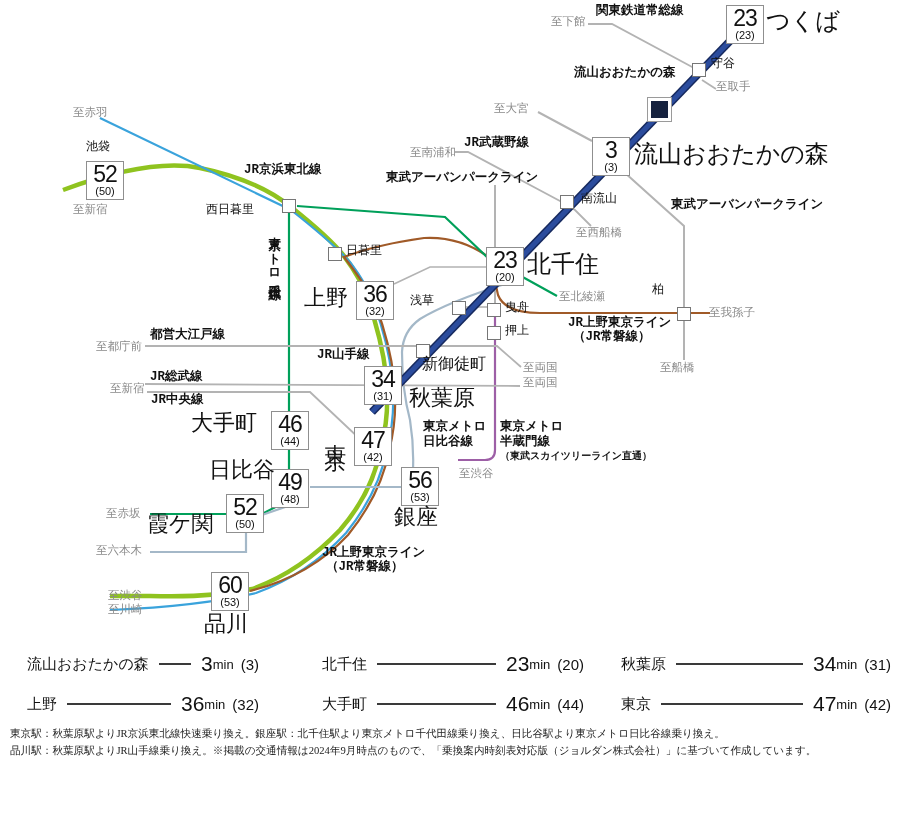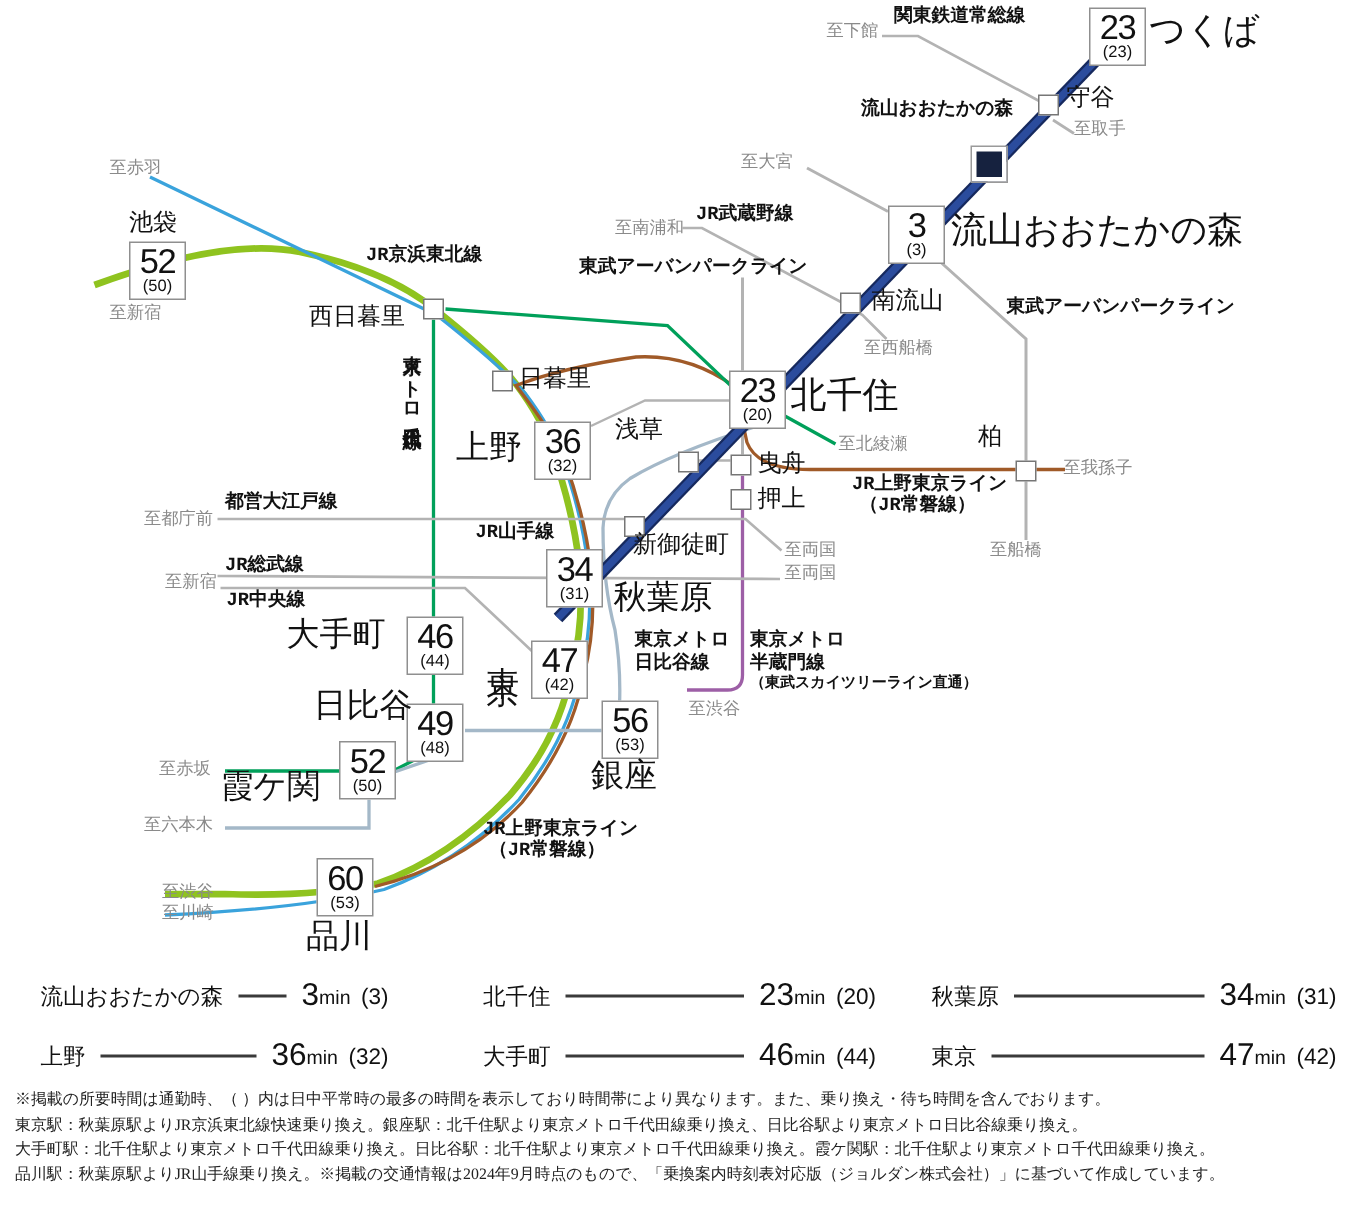--- a/index.html
+++ b/index.html
@@ -8,21 +8,21 @@
   .abs{position:absolute;white-space:nowrap;line-height:1.1;}
   svg.maplines{position:absolute;left:0;top:0;z-index:1;}
   .sq{position:absolute;width:12px;height:12px;background:#fff;border:1.6px solid #767676;z-index:3;}
   .origin{position:absolute;width:17px;height:17px;background:#16223f;border:3px solid #fff;
           outline:1.4px solid #9a9a9a;z-index:3;}
   .badge{position:absolute;width:36px;background:#fff;border:1.4px solid #8f8f8f;text-align:center;
          z-index:4;padding:1px 0 2px 0;}
   .bn{display:block;font-size:23px;line-height:23px;letter-spacing:-1px;}
   .bs{display:block;font-size:11px;line-height:11px;}
   .stn16{font-size:16px;z-index:5;}
-  .stn18{font-size:16px;z-index:5;text-align:right;}
+  .stn18{font-size:12px;z-index:5;text-align:right;}
   .stn22{font-size:22px;z-index:5;}
   .stn24{font-size:24px;z-index:5;}
   .stnb{font-size:21px;font-weight:bold;letter-spacing:1px;z-index:5;}
   .lbl{font-size:12.5px;font-weight:bold;z-index:5;font-family:Liberation Mono, monospace;}
   .dir{font-size:11.5px;color:#8a8a8a;z-index:5;}
   .vert{writing-mode:vertical-rl;text-orientation:upright;}
   .tokyo-v{letter-spacing:5px;}
   .chiyoda-v{letter-spacing:1px;}
   .trow-cell{position:absolute;display:flex;align-items:center;height:26px;z-index:5;}
   .t-name{font-size:15px;}
@@ -135,21 +135,21 @@
       <span class="bn">60</span>
       <span class="bs">(53)</span>
     </div>
 
   <div class="abs stn24" style="left:766px;top:8px">つくば</div>
   <div class="abs stn18" style="left:711px;top:57px">守谷</div>
   <div class="abs stn24" style="left:634px;top:141px">流山おおたかの森</div>
   <div class="abs stn18" style="left:581px;top:192px">南流山</div>
   <div class="abs stn18" style="left:652px;top:283px">柏</div>
   <div class="abs stn24" style="left:527px;top:251px">北千住</div>
-  <div class="abs stn18" style="left:410px;top:278px">浅草</div>
+  <div class="abs stn18" style="left:410px;top:294px">浅草</div>
   <div class="abs stn18" style="left:505px;top:301px">曳舟</div>
   <div class="abs stn18" style="left:505px;top:324px">押上</div>
   <div class="abs stn18" style="left:346px;top:244px">日暮里</div>
   <div class="abs stn18" style="left:206px;top:203px">西日暮里</div>
   <div class="abs stn18" style="left:86px;top:140px">池袋</div>
   <div class="abs stn22" style="left:304px;top:286px">上野</div>
   <div class="abs stn16" style="left:422px;top:355px">新御徒町</div>
   <div class="abs stn22" style="left:409px;top:386px">秋葉原</div>
   <div class="abs stn22" style="left:191px;top:411px">大手町</div>
   <div class="abs stn22 vert tokyo-v" style="left:323px;top:426px">東京</div>
@@ -236,19 +236,17 @@
   </div>
   <div class="trow-cell" style="left:621px;top:691px;width:270px">
     <span class="t-name">東京</span>
     <span class="t-rule"></span>
     <span class="t-min">47</span>
     <span class="t-unit">min</span>
     <span class="t-day">(42)</span>
   </div>
 
   <div class="notes">
-    <div>※掲載の所要時間は通勤時、（ ）内は日中平常時の最多の時間を表示しており時間帯により異なります。また、乗り換え・待ち時間を含んでおります。</div>
     <div>東京駅：秋葉原駅よりJR京浜東北線快速乗り換え。銀座駅：北千住駅より東京メトロ千代田線乗り換え、日比谷駅より東京メトロ日比谷線乗り換え。</div>
-    <div>大手町駅：北千住駅より東京メトロ千代田線乗り換え。日比谷駅：北千住駅より東京メトロ千代田線乗り換え。霞ケ関駅：北千住駅より東京メトロ千代田線乗り換え。</div>
     <div>品川駅：秋葉原駅よりJR山手線乗り換え。※掲載の交通情報は2024年9月時点のもので、「乗換案内時刻表対応版（ジョルダン株式会社）」に基づいて作成しています。</div>
   </div>
 
 </div>
 
 </body></html>

